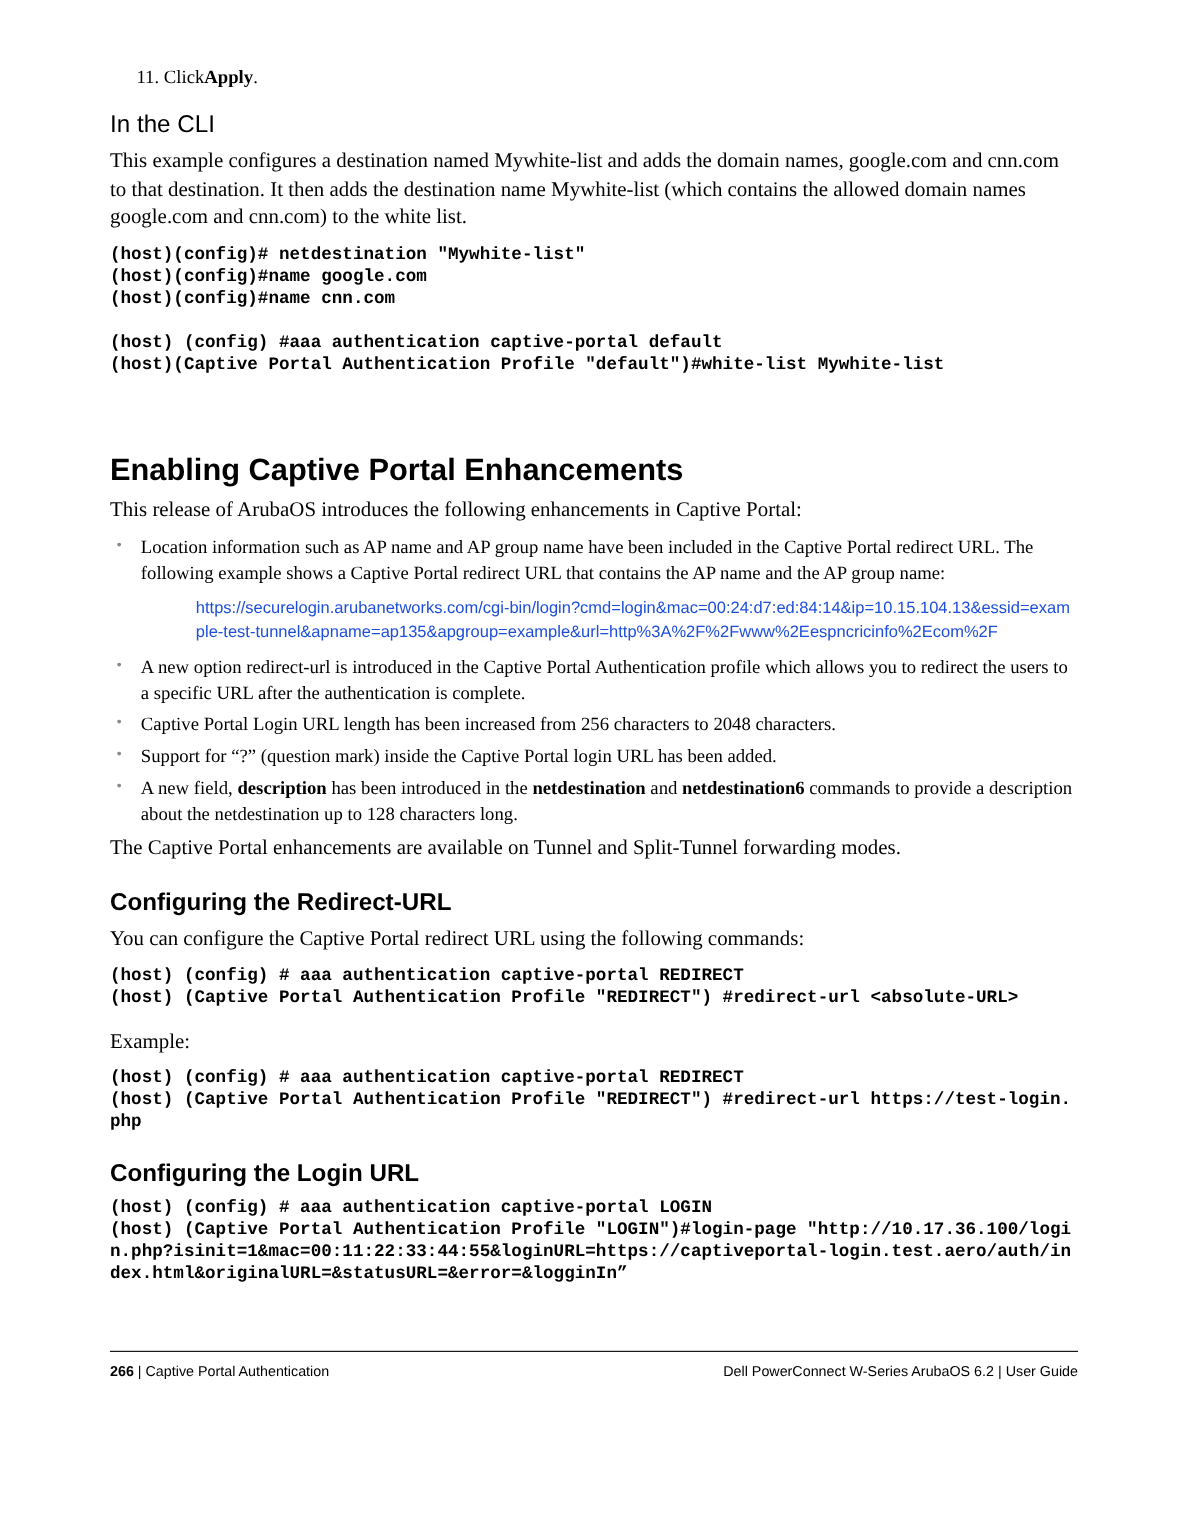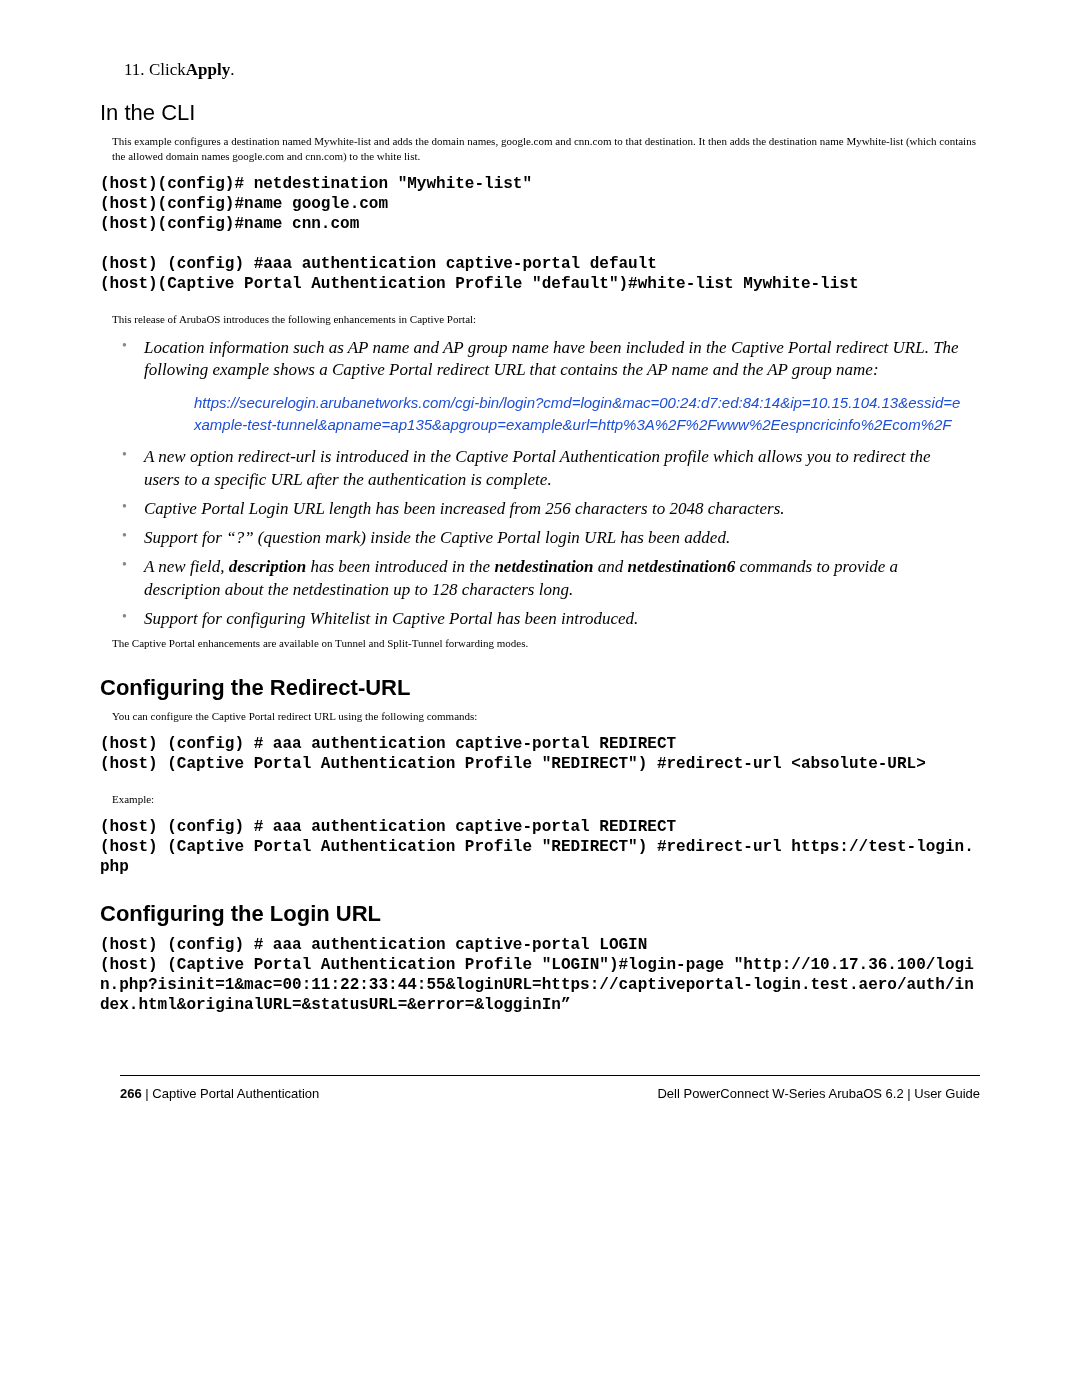--- a/index.html
+++ b/index.html
@@ -23,23 +23,23 @@
   }
   .ol-item .num { }
   .ol-item .bold { font-weight: bold; }
   h3.section-subhead {
     font-family: Arial, Helvetica, sans-serif;
     font-weight: normal;
     font-size: 22px;
     margin: 20px 0 8px 0;
   }
   p.body {
-    font-size: 11px;
+    font-size: 19px;
     line-height: 1.35;
-    margin: 6px 0 10px 12px;
+    margin: 6px 0 10px 0;
   }
   pre.code {
     font-family: 'Courier New', Courier, monospace;
     font-size: 16px;
     line-height: 1.25;
     white-space: pre-wrap;
     word-break: break-all;
     margin: 6px 0 18px 0;
     font-weight: bold;
   }
@@ -58,22 +58,21 @@
   ul.bullets {
     list-style: none;
     padding: 0;
     margin: 6px 0 6px 0;
   }
   ul.bullets > li {
     position: relative;
     padding-left: 28px;
     font-size: 17px;
     line-height: 1.35;
-    margin: 6px 16px;
-    font-style: italic;
+    margin: 6px 0;
   }
   ul.bullets > li::before {
     content: "\25CF";
     position: absolute;
     left: 6px;
     top: 3px;
     font-size: 8px;
     color: #888;
   }
   .nested-url {
@@ -85,21 +84,20 @@
     line-height: 1.45;
   }
   .footer {
     border-top: 1px solid #000;
     padding-top: 10px;
     display: flex;
     justify-content: space-between;
     font-family: Arial, Helvetica, sans-serif;
     font-size: 13px;
     margin-top: 60px;
-    margin-left: 20px;
   }
   .footer .pg { font-weight: bold; }
   .footer .right .prod { }
 </style>
 </head>
 <body>
 
 <div class="page">
 
   <div class="ol-item">
@@ -109,34 +107,34 @@
 
   <h3 class="section-subhead">In the CLI</h3>
   <p class="body">This example configures a destination named Mywhite-list and adds the domain names, google.com and cnn.com to that destination. It then adds the destination name Mywhite-list (which contains the allowed domain names google.com and cnn.com) to the white list.</p>
   <pre class="code">(host)(config)# netdestination "Mywhite-list"
 (host)(config)#name google.com
 (host)(config)#name cnn.com
 
 (host) (config) #aaa authentication captive-portal default
 (host)(Captive Portal Authentication Profile "default")#white-list Mywhite-list</pre>
 
+  <h1 class="section-head">Enabling Captive Portal Enhancements</h1>
   <p class="body">This release of ArubaOS introduces the following enhancements in Captive Portal:</p>
 
   <ul class="bullets">
     <li>
       <span>Location information such as AP name and AP group name have been included in the Captive Portal redirect URL. The following example shows a Captive Portal redirect URL that contains the AP name and the AP group name:</span>
       <div class="nested-url">https://securelogin.arubanetworks.com/cgi-bin/login?cmd=login&amp;mac=00:24:d7:ed:84:14&amp;ip=10.15.104.13&amp;essid=example-test-tunnel&amp;apname=ap135&amp;apgroup=example&amp;url=http%3A%2F%2Fwww%2Eespncricinfo%2Ecom%2F</div>
     </li>
     <li>A new option redirect-url is introduced in the Captive Portal Authentication profile which allows you to redirect the users to a specific URL after the authentication is complete.</li>
     <li>Captive Portal Login URL length has been increased from 256 characters to 2048 characters.</li>
     <li>Support for “?” (question mark) inside the Captive Portal login URL has been added.</li>
     <li>
       <span>A new field, </span><span style="font-weight:bold">description</span><span> has been introduced in the </span><span style="font-weight:bold">netdestination</span><span> and </span><span style="font-weight:bold">netdestination6</span><span> commands to provide a description about the netdestination up to 128 characters long.</span>
     </li>
-    <li>Support for configuring Whitelist in Captive Portal has been introduced.</li>
   </ul>
 
   <p class="body">The Captive Portal enhancements are available on Tunnel and Split-Tunnel forwarding modes.</p>
 
   <h2 class="topic-head">Configuring the Redirect-URL</h2>
   <p class="body">You can configure the Captive Portal redirect URL using the following commands:</p>
   <pre class="code">(host) (config) # aaa authentication captive-portal REDIRECT
 (host) (Captive Portal Authentication Profile "REDIRECT") #redirect-url &lt;absolute-URL&gt;</pre>
   <p class="body">Example:</p>
   <pre class="code">(host) (config) # aaa authentication captive-portal REDIRECT

